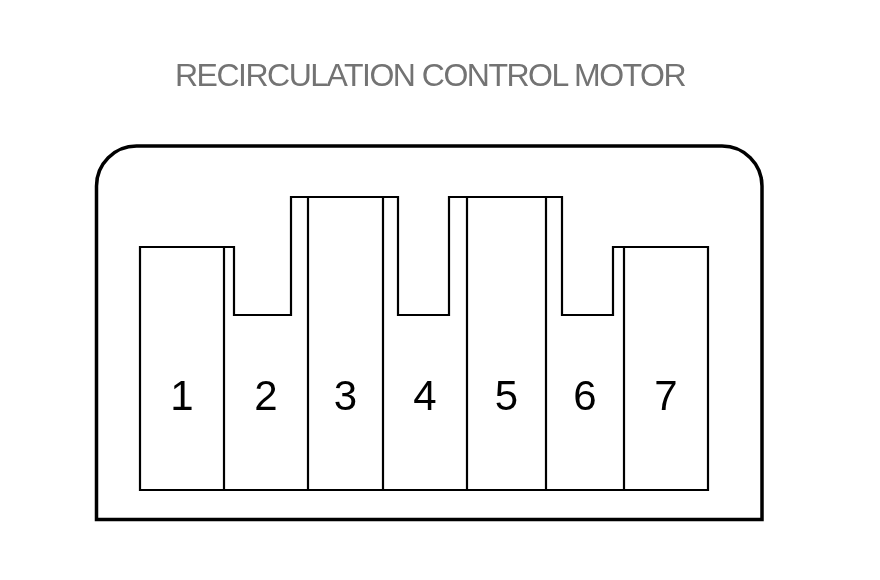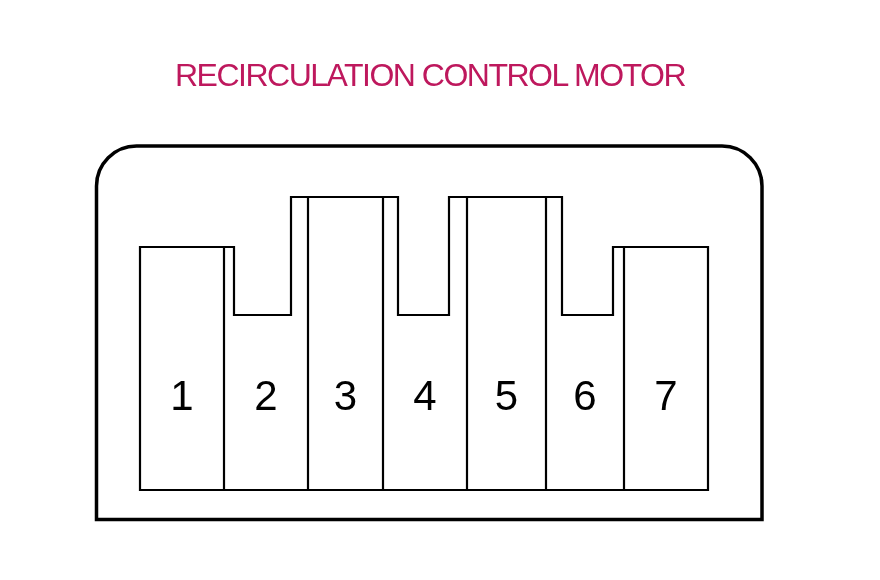--- a/index.html
+++ b/index.html
@@ -18,21 +18,21 @@
   .diagram-title {
     position: absolute;
     top: 59px;
     left: 430px;
     transform: translateX(-50%);
     white-space: nowrap;
     font-size: 32px;
     line-height: 32px;
     letter-spacing: -1.5px;
     font-weight: 400;
-    color: #be185d;
+    color: #737373;
   }
   .diagram-svg {
     position: absolute;
     left: 0;
     top: 0;
   }
   .pin-num {
     font-family: "Liberation Sans", sans-serif;
     font-size: 42px;
     font-weight: 400;

